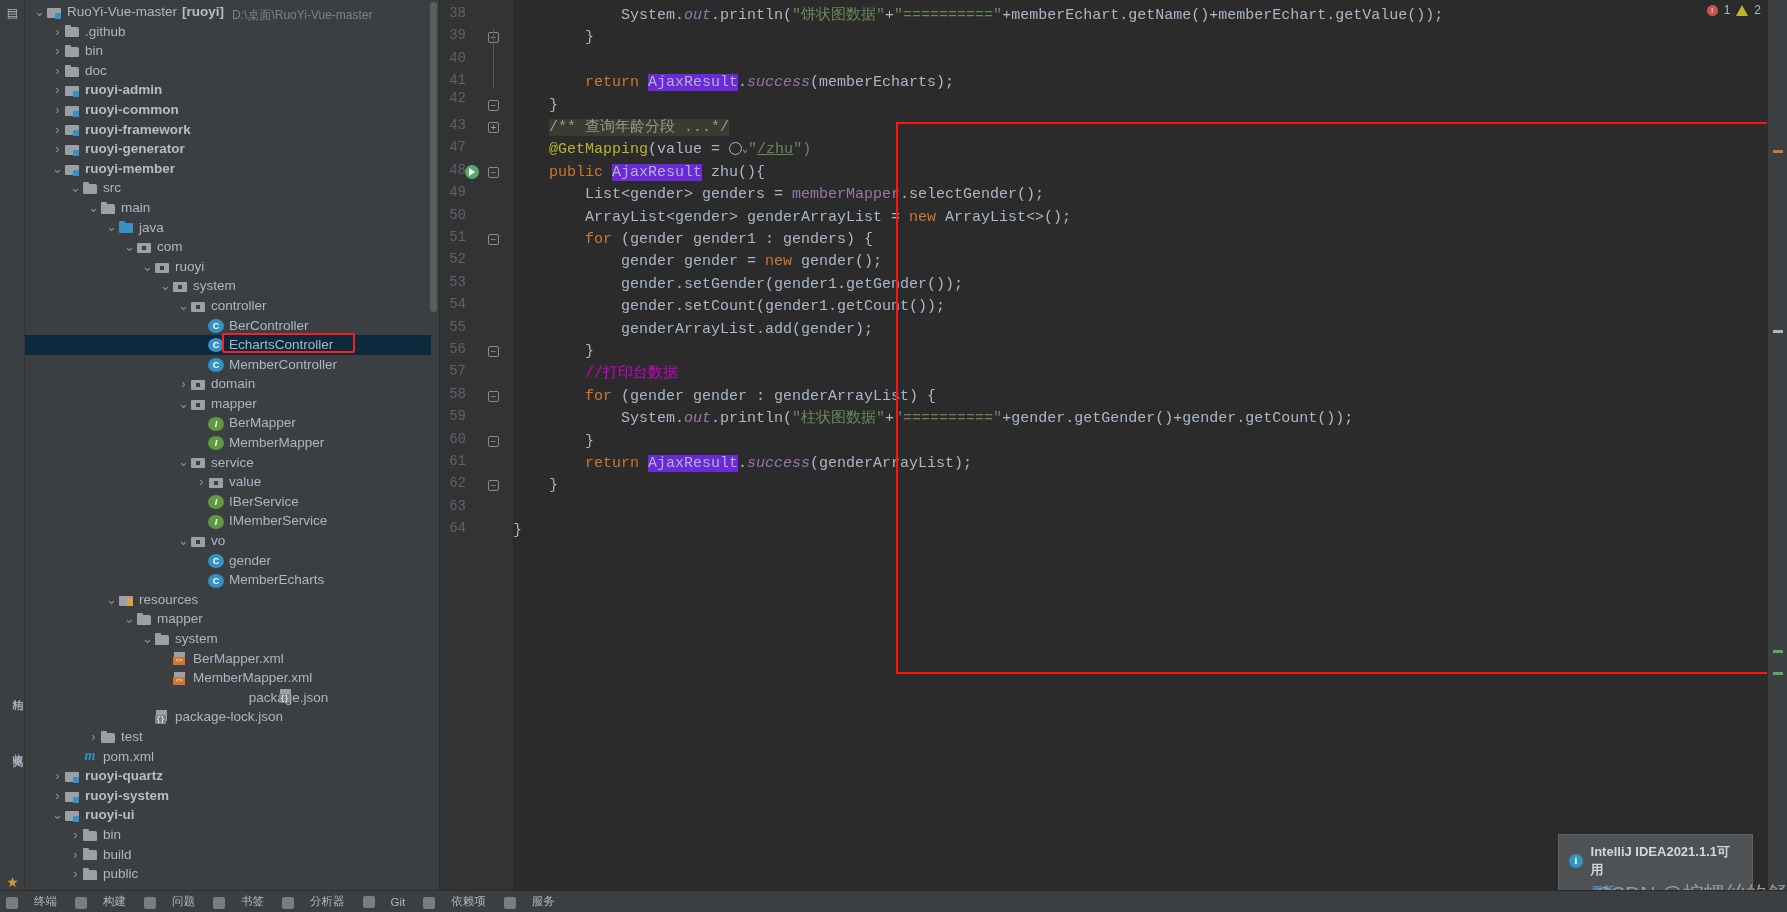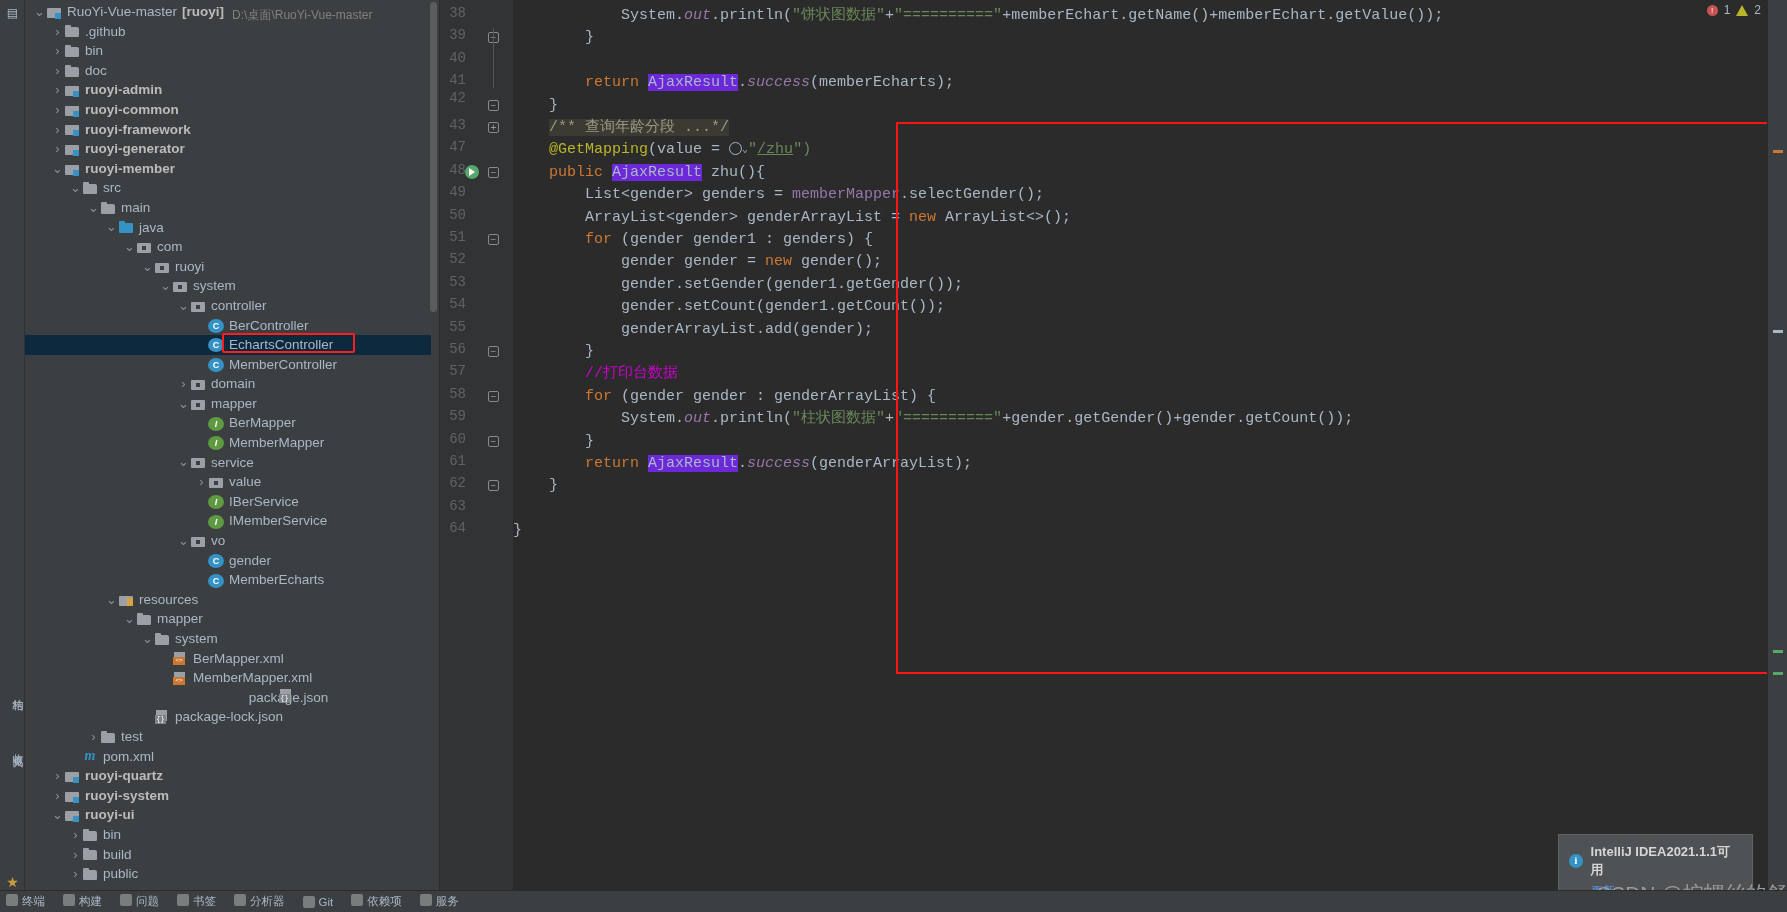--- a/index.html
+++ b/index.html
@@ -291,21 +291,21 @@
     white-space: nowrap;
   }
 
   
   #statusbar {
     position: absolute; left: 0; bottom: 0; width: 1787px; height: 22px;
     background: #3c3f41; border-top: 1px solid #2b2b2b;
     display: flex; align-items: center; gap: 18px;
     padding-left: 6px; font-size: 11.5px; color: #a9b7c6;
   }
-  .sb-item { display: flex; align-items: flex-start; gap: 4px; white-space: nowrap; }
+  .sb-item { display: flex; align-items: flex-end; gap: 16px; white-space: nowrap; }
   .sb-sq { width: 12px; height: 12px; background: #7a7d7e; border-radius: 2px; display:inline-block;}
 </style>
 </head>
 <body>
 
 <div id="app">
 
   <div id="left-strip">
     <div class="vicon" style="top:6px;">▤</div>
     <div class="vbtn" style="top:690px;">结构</div>

